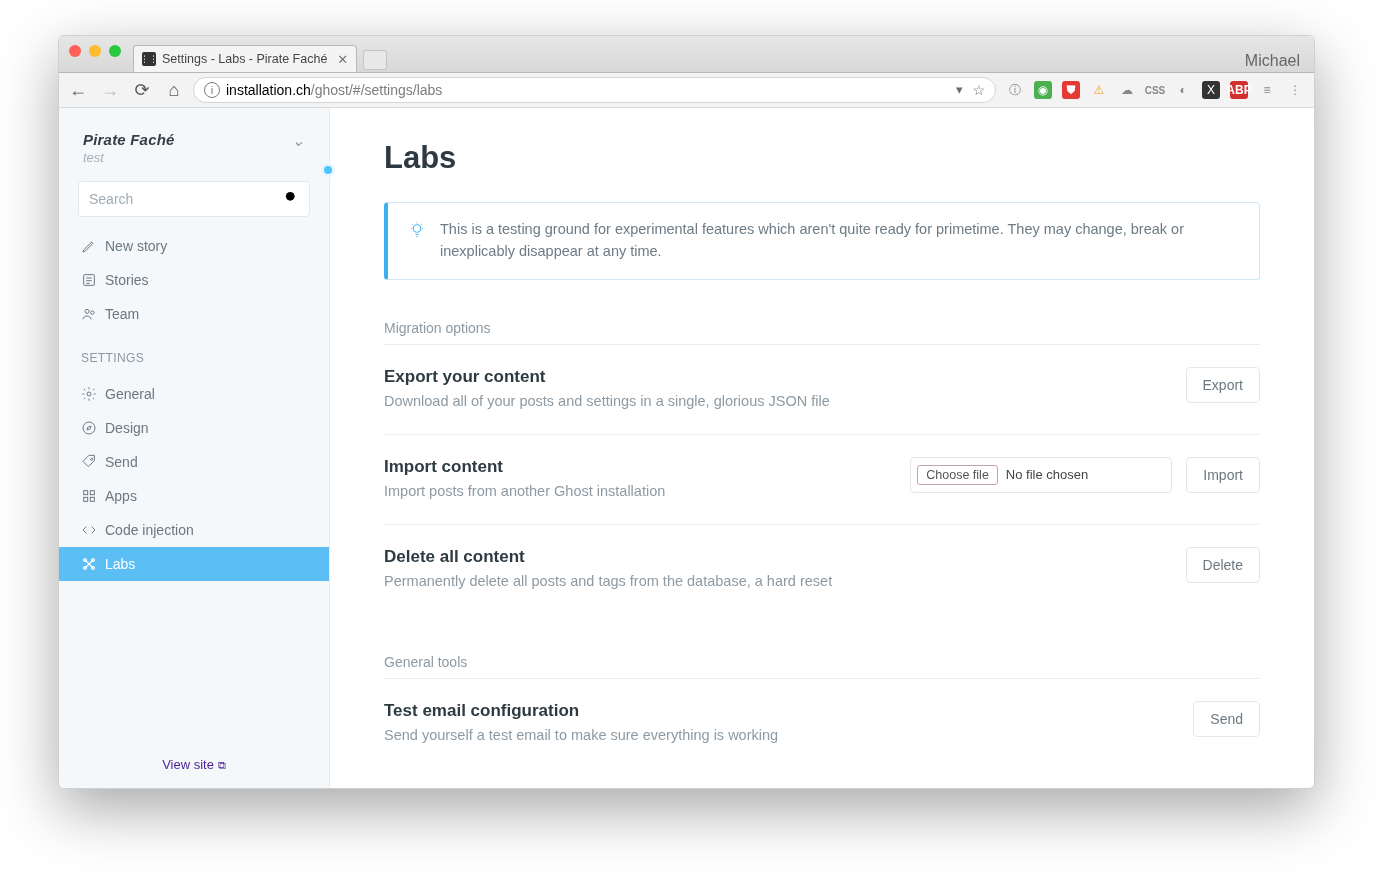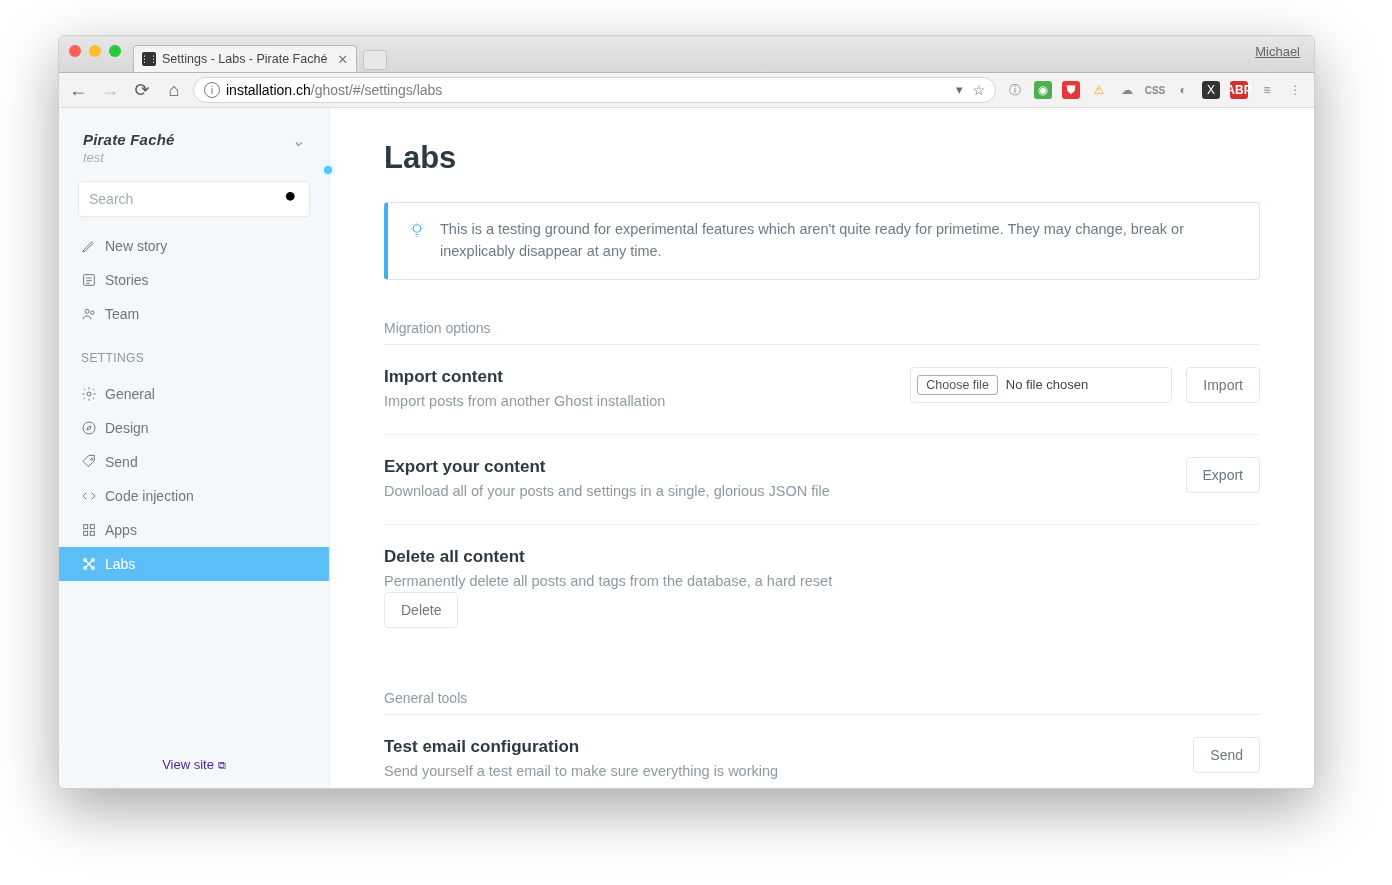--- a/index.html
+++ b/index.html
@@ -28,21 +28,21 @@
     background:linear-gradient(#e6e6e6,#d8d8d8);
     border-bottom:1px solid #b6b6b6;
     display:flex;
     align-items:flex-end;
     position:relative;
   }
   .traffic { position:absolute; top:9px; left:10px; display:flex; gap:8px;}
   .traffic span { width:12px; height:12px; border-radius:50%; display:block;}
   .tl-close{background:#ff5f57;} .tl-min{background:#febc2e;} .tl-max{background:#28c840;}
   .profile-name{
-    position:absolute; right:14px; top:8px; font-size:13px; color:#666;text-decoration:underline;
+    position:absolute; right:14px; top:16px; font-size:16px; color:#666;
   }
   .tab {
     margin-left:74px;
     height:27px;
     display:flex;align-items:center;
     background:#f4f4f4;
     border:1px solid #b8b8b8;
     border-bottom:none;
     border-top-left-radius:4px; border-top-right-radius:4px;
     padding:0 8px;
@@ -284,36 +284,36 @@
               <svg width="16" height="16" viewBox="0 0 24 24" stroke-width="1.5">
                 <path d="M3 11l9-9h8v8l-9 9z"></path>
                 <circle cx="16" cy="8" r="1.5"></circle>
               </svg>
             </span>
           <span>Send</span>
         </div>
         <div class="nav-item">
           <span class="nicon">
               <svg width="16" height="16" viewBox="0 0 24 24" stroke-width="1.5">
-                <polyline points="8,7 3,12 8,17"></polyline>
-                <polyline points="16,7 21,12 16,17"></polyline>
-              </svg>
-            </span>
-          <span>Code injection</span>
-        </div>
-        <div class="nav-item">
-          <span class="nicon">
-              <svg width="16" height="16" viewBox="0 0 24 24" stroke-width="1.5">
                 <rect x="4" y="4" width="6" height="6"></rect>
                 <rect x="14" y="4" width="6" height="6"></rect>
                 <rect x="4" y="14" width="6" height="6"></rect>
                 <rect x="14" y="14" width="6" height="6"></rect>
               </svg>
             </span>
           <span>Apps</span>
+        </div>
+        <div class="nav-item">
+          <span class="nicon">
+              <svg width="16" height="16" viewBox="0 0 24 24" stroke-width="1.5">
+                <polyline points="8,7 3,12 8,17"></polyline>
+                <polyline points="16,7 21,12 16,17"></polyline>
+              </svg>
+            </span>
+          <span>Code injection</span>
         </div>
         <div class="nav-item active">
           <span class="nicon">
               <svg width="16" height="16" viewBox="0 0 24 24" stroke-width="1.8">
                 <line x1="6" y1="6" x2="18" y2="18"></line>
                 <line x1="18" y1="6" x2="6" y2="18"></line>
                 <circle cx="6" cy="6" r="2"></circle>
                 <circle cx="18" cy="6" r="2"></circle>
                 <circle cx="6" cy="18" r="2"></circle>
                 <circle cx="18" cy="18" r="2"></circle>
@@ -344,43 +344,43 @@
         </span>
         <span>This is a testing ground for experimental features which aren't quite ready for primetime. They may change, break or inexplicably disappear at any time.</span>
       </div>
 
       <div class="block">
         <div class="section-label">Migration options</div>
         <div class="section-divider"></div>
 
         <div class="row">
           <div class="row-info">
+            <h3>Export your content</h3>
+            <p>Download all of your posts and settings in a single, glorious JSON file</p>
+          </div>
+          <div class="row-action">
+            <button class="btn">Export</button>
+          </div>
+        </div>
+
+        <div class="row">
+          <div class="row-info">
             <h3>Import content</h3>
             <p>Import posts from another Ghost installation</p>
           </div>
           <div class="row-action">
             <div class="file-input">
               <span class="choose">Choose file</span>
               <span class="nofile">No file chosen</span>
             </div>
             <button class="btn">Import</button>
           </div>
         </div>
 
-        <div class="row">
-          <div class="row-info">
-            <h3>Export your content</h3>
-            <p>Download all of your posts and settings in a single, glorious JSON file</p>
-          </div>
-          <div class="row-action">
-            <button class="btn">Export</button>
-          </div>
-        </div>
-
-        <div class="row" style="border-bottom:none;flex-direction:column;">
+        <div class="row" style="border-bottom:none;">
           <div class="row-info">
             <h3>Delete all content</h3>
             <p>Permanently delete all posts and tags from the database, a hard reset</p>
           </div>
           <div class="row-action">
             <button class="btn">Delete</button>
           </div>
         </div>
       </div>
 

